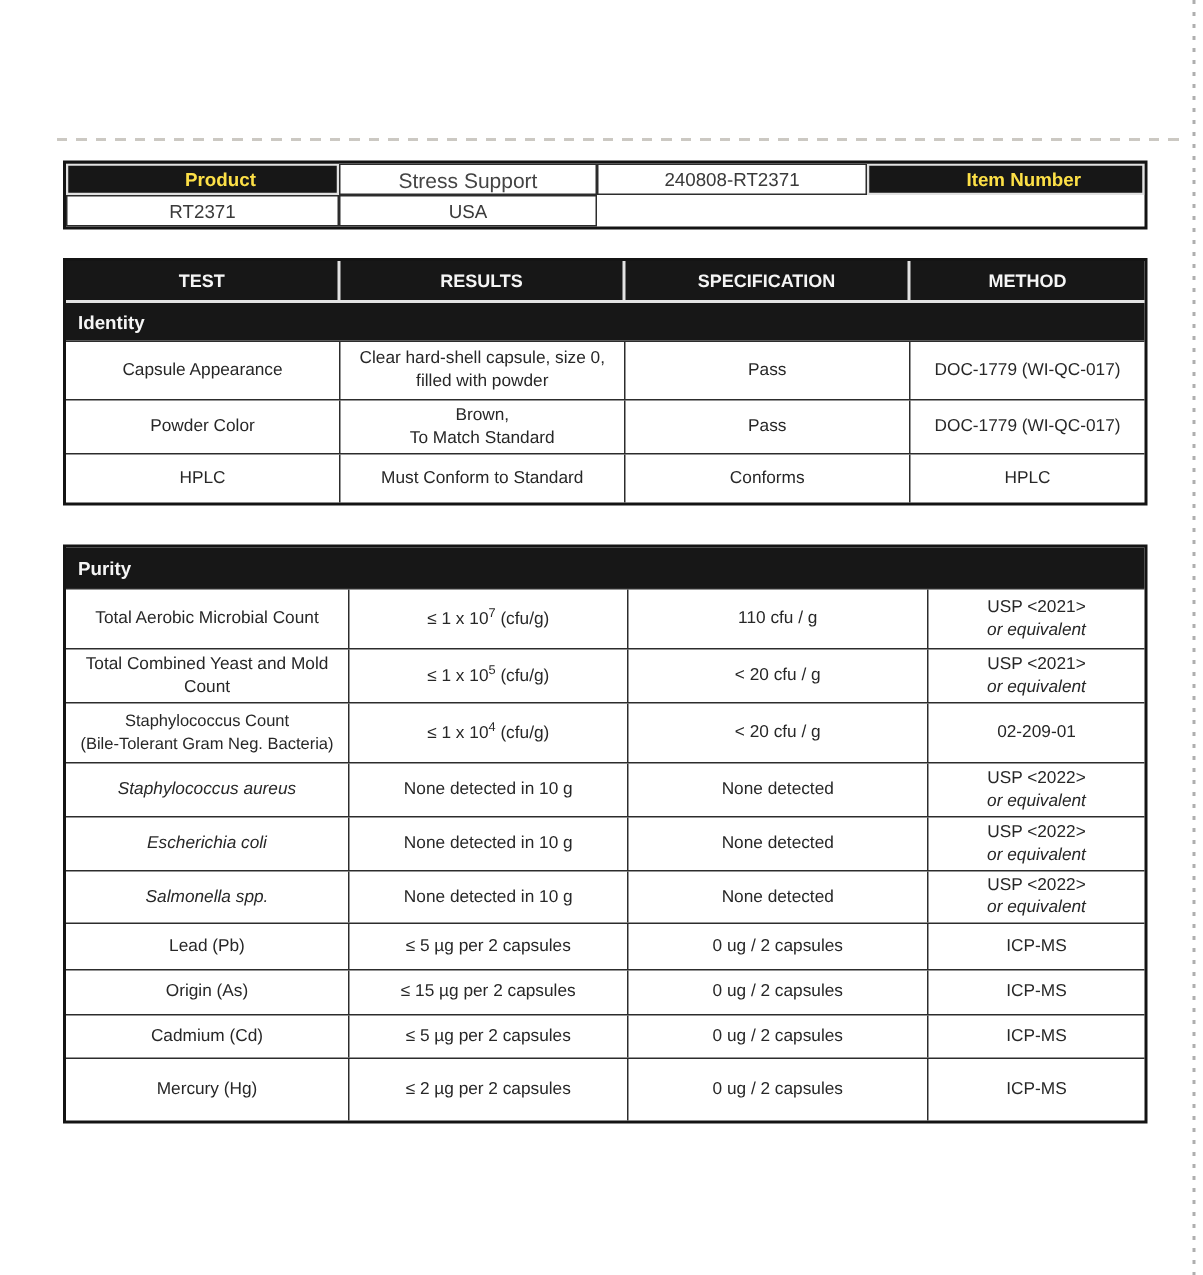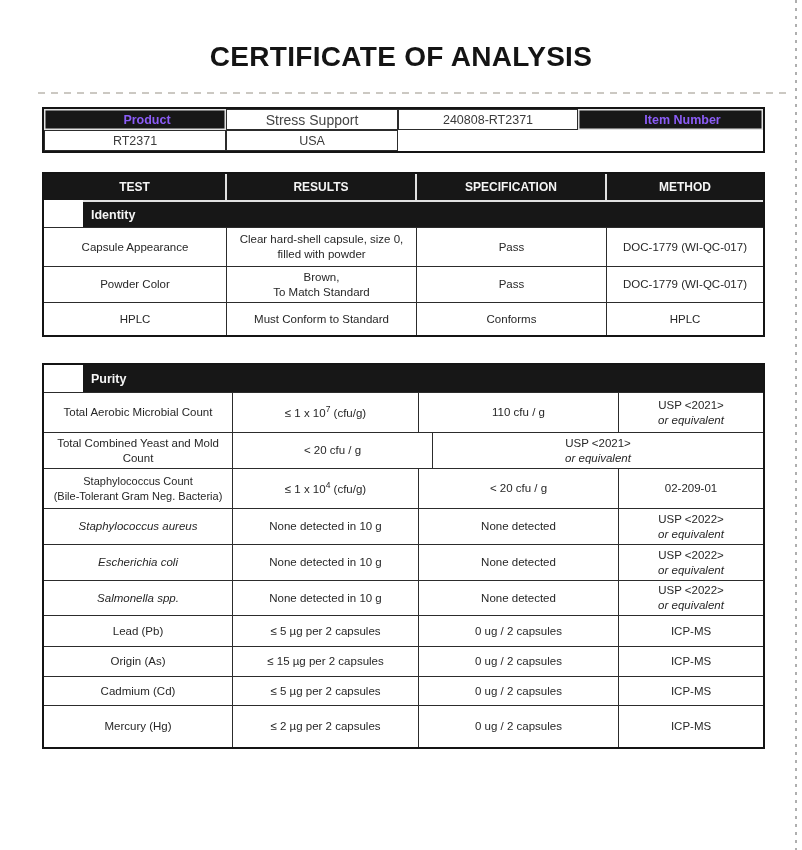--- a/index.html
+++ b/index.html
@@ -45,21 +45,21 @@
     grid-auto-rows: 21px;
     border: 2px solid #141414;
     background: #fff;
   }
   .info-table .cell {
     display: flex; align-items: center; justify-content: center;
     text-align: center;
   }
   .cell-black {
     background: #171717;
-    color: #8b5cf6;
+    color: #fde047;
     font-weight: bold;
     font-size: 12.5px;
     box-shadow: inset 0 0 0 1.5px rgba(255,255,255,.88);
     padding-left: 24px;
   }
   .cell-white {
     border: 1px solid #2c2c2c;
     font-size: 12.5px;
     color: #3a3a3a;
   }
@@ -85,21 +85,20 @@
   .thead .th:last-child { border-right: none; }
 
   .section-bar {
     height: 27px;
     background: #171717;
     color: #f5f5f5;
     font-weight: bold;
     font-size: 12.5px;
     display: flex; align-items: center;
     padding-left: 8px;
-    margin-left: 39px;
   }
   .identity-table .section-bar { border-top: 2px solid rgba(255,255,255,.88); }
 
   .tr { display: flex; border-top: 1px solid #2c2c2c; }
   .td {
     display: flex; flex-direction: column;
     align-items: center; justify-content: center;
     text-align: center;
     font-size: 11.5px;
     line-height: 1.3;
@@ -116,21 +115,20 @@
 
   .it { font-style: italic; }
   .small { font-size: 11px; white-space: nowrap; }
   sup { font-size: 8.5px; line-height: 1; vertical-align: super; }
 </style>
 </head>
 <body>
 
 <div class="page">
 
-  <div class="title">CERTIFICATE OF ANALYSIS</div>
   <div class="dotted-line"></div>
   <div class="edge-artifact"></div>
 
   <div class="info-table">
     <div class="cell cell-black">Product</div>
     <div class="cell cell-white big">Stress Support</div>
     <div class="cell cell-white">240808-RT2371</div>
     <div class="cell cell-black">Item Number</div>
     <div class="cell cell-white">RT2371</div>
     <div class="cell cell-white">USA</div>
@@ -180,20 +178,23 @@
       </div>
       <div class="td p3">110 cfu / g</div>
       <div class="td p4">
         <div>USP &lt;2021&gt;</div>
         <div class="it">or equivalent</div>
       </div>
     </div>
 
     <div class="tr" style="height:36px">
       <div class="td p1">Total Combined Yeast and Mold Count</div>
+      <div class="td p2">
+        <span><span>≤ 1 x 10</span><sup>5</sup><span> (cfu/g)</span></span>
+      </div>
       <div class="td p3">&lt; 20 cfu / g</div>
       <div class="td p4">
         <div>USP &lt;2021&gt;</div>
         <div class="it">or equivalent</div>
       </div>
     </div>
 
     <div class="tr" style="height:40px">
       <div class="td p1">
         <div class="small">Staphylococcus Count</div>

